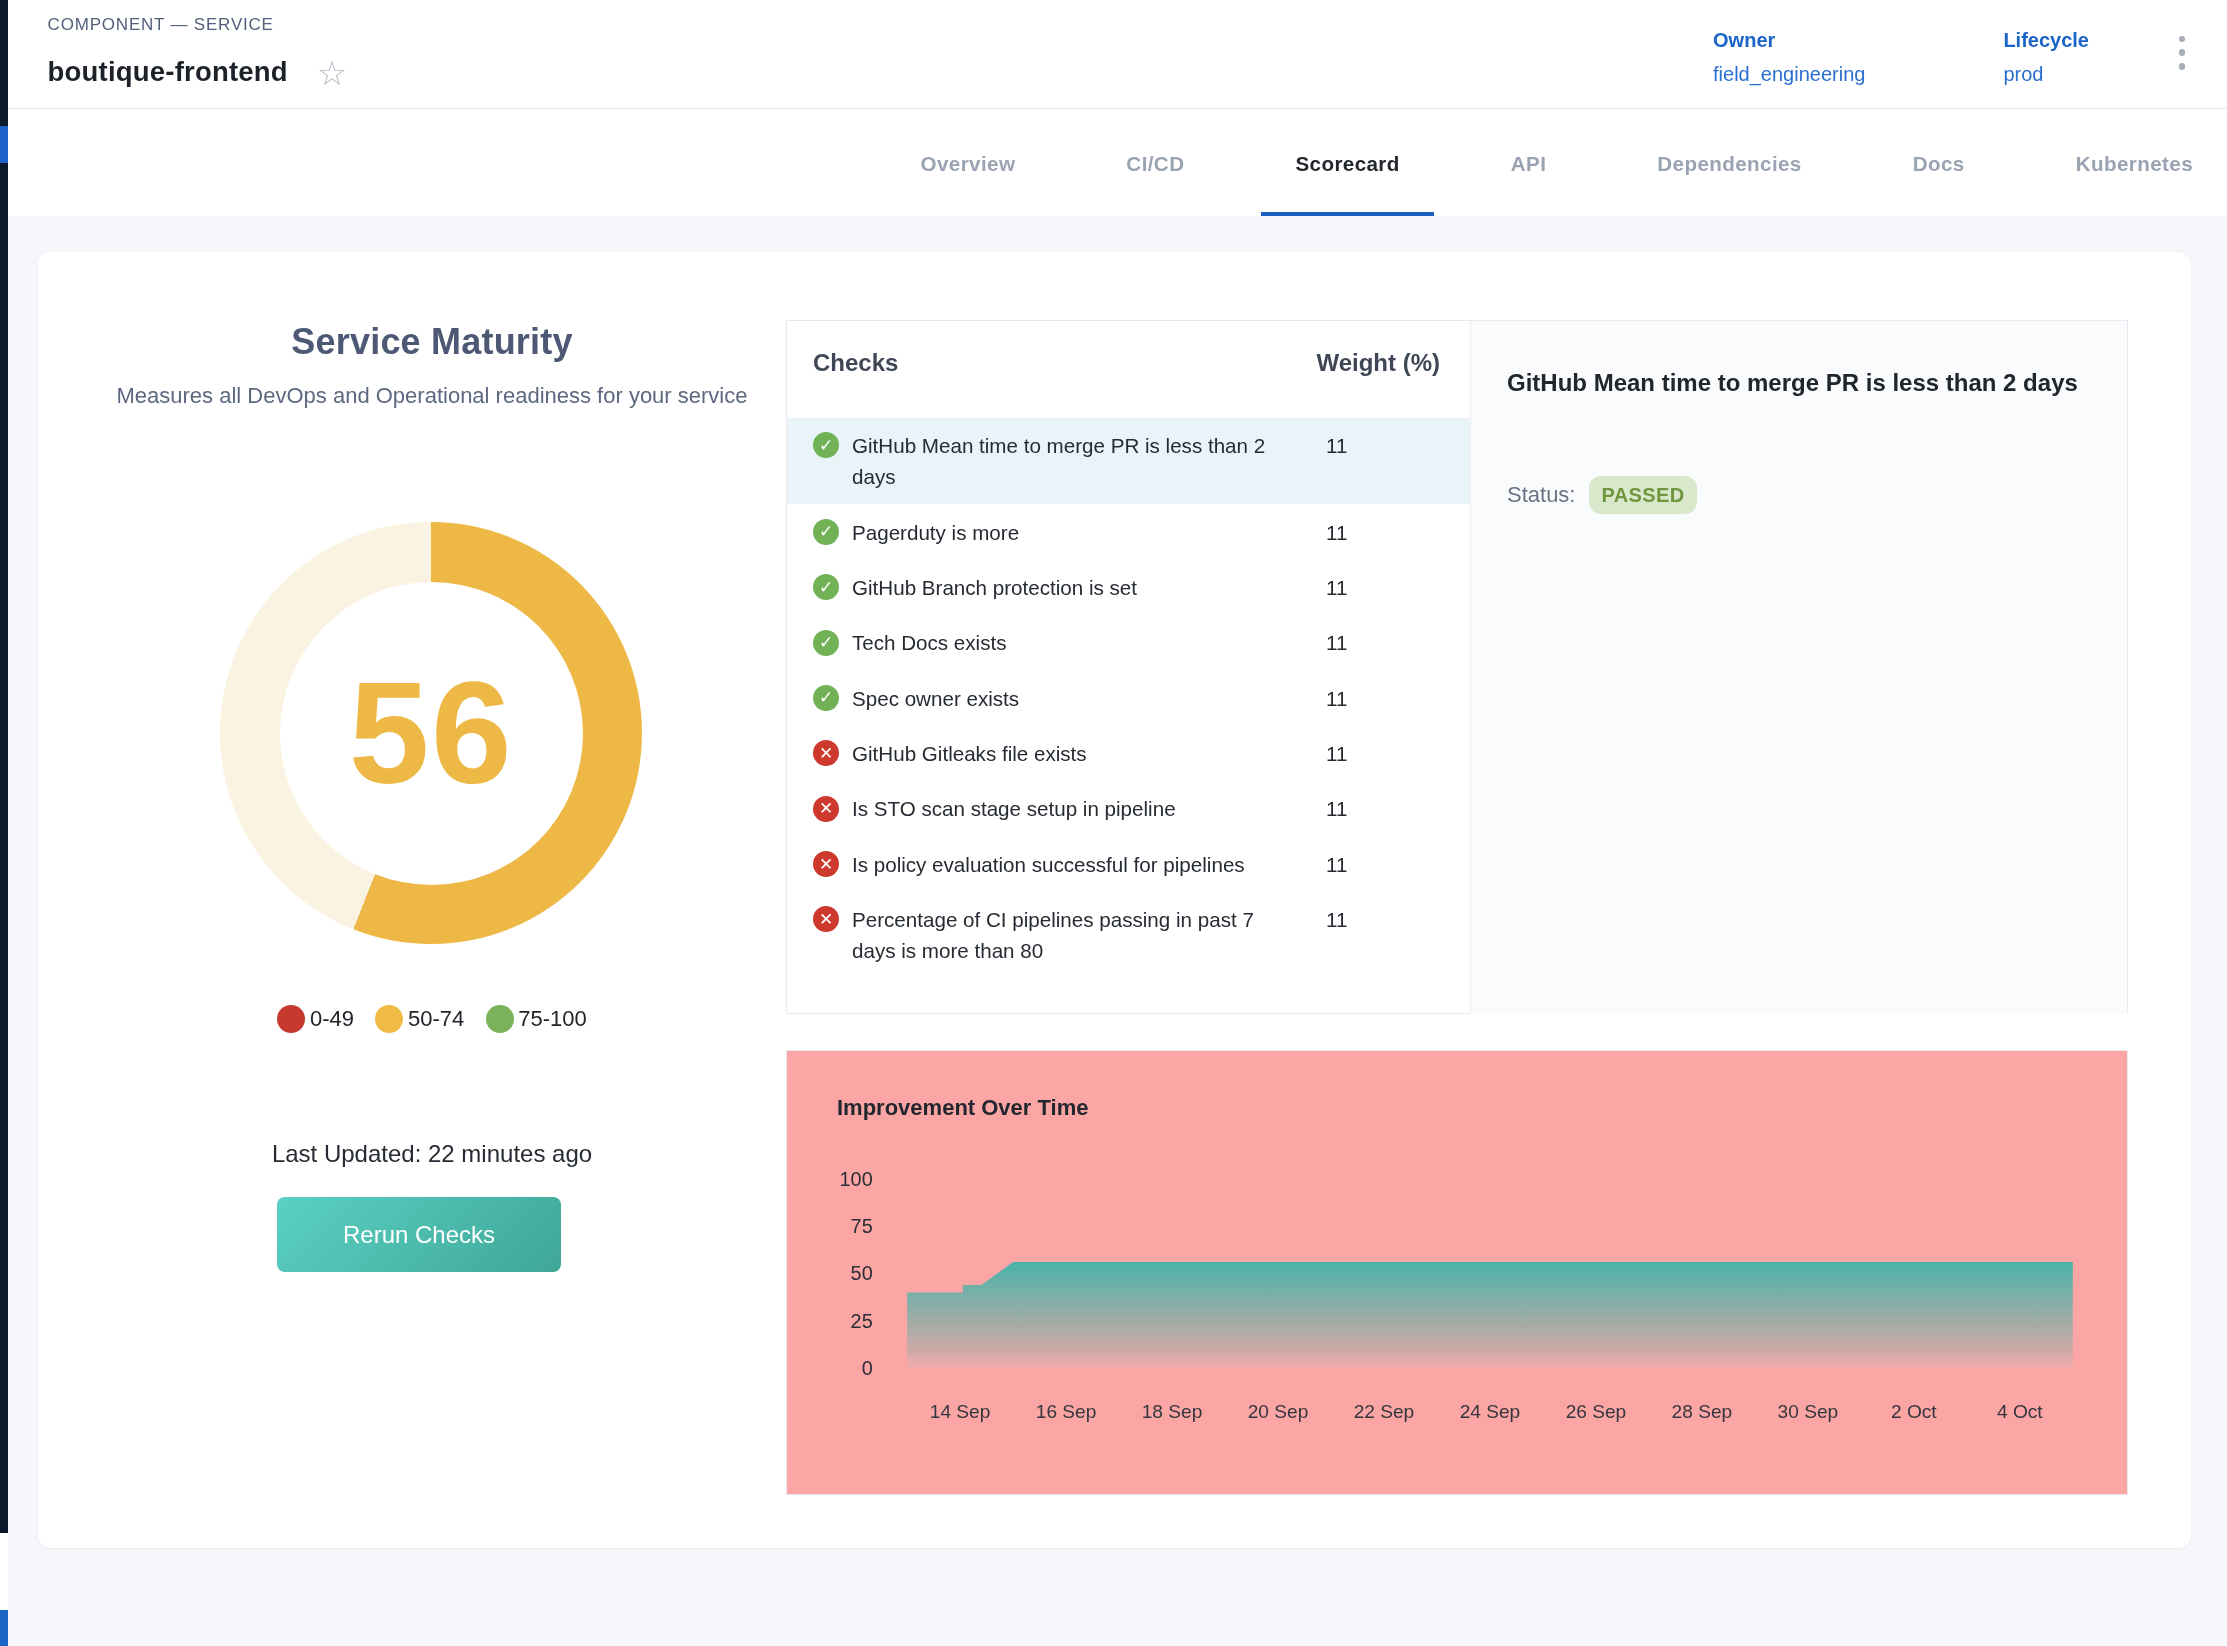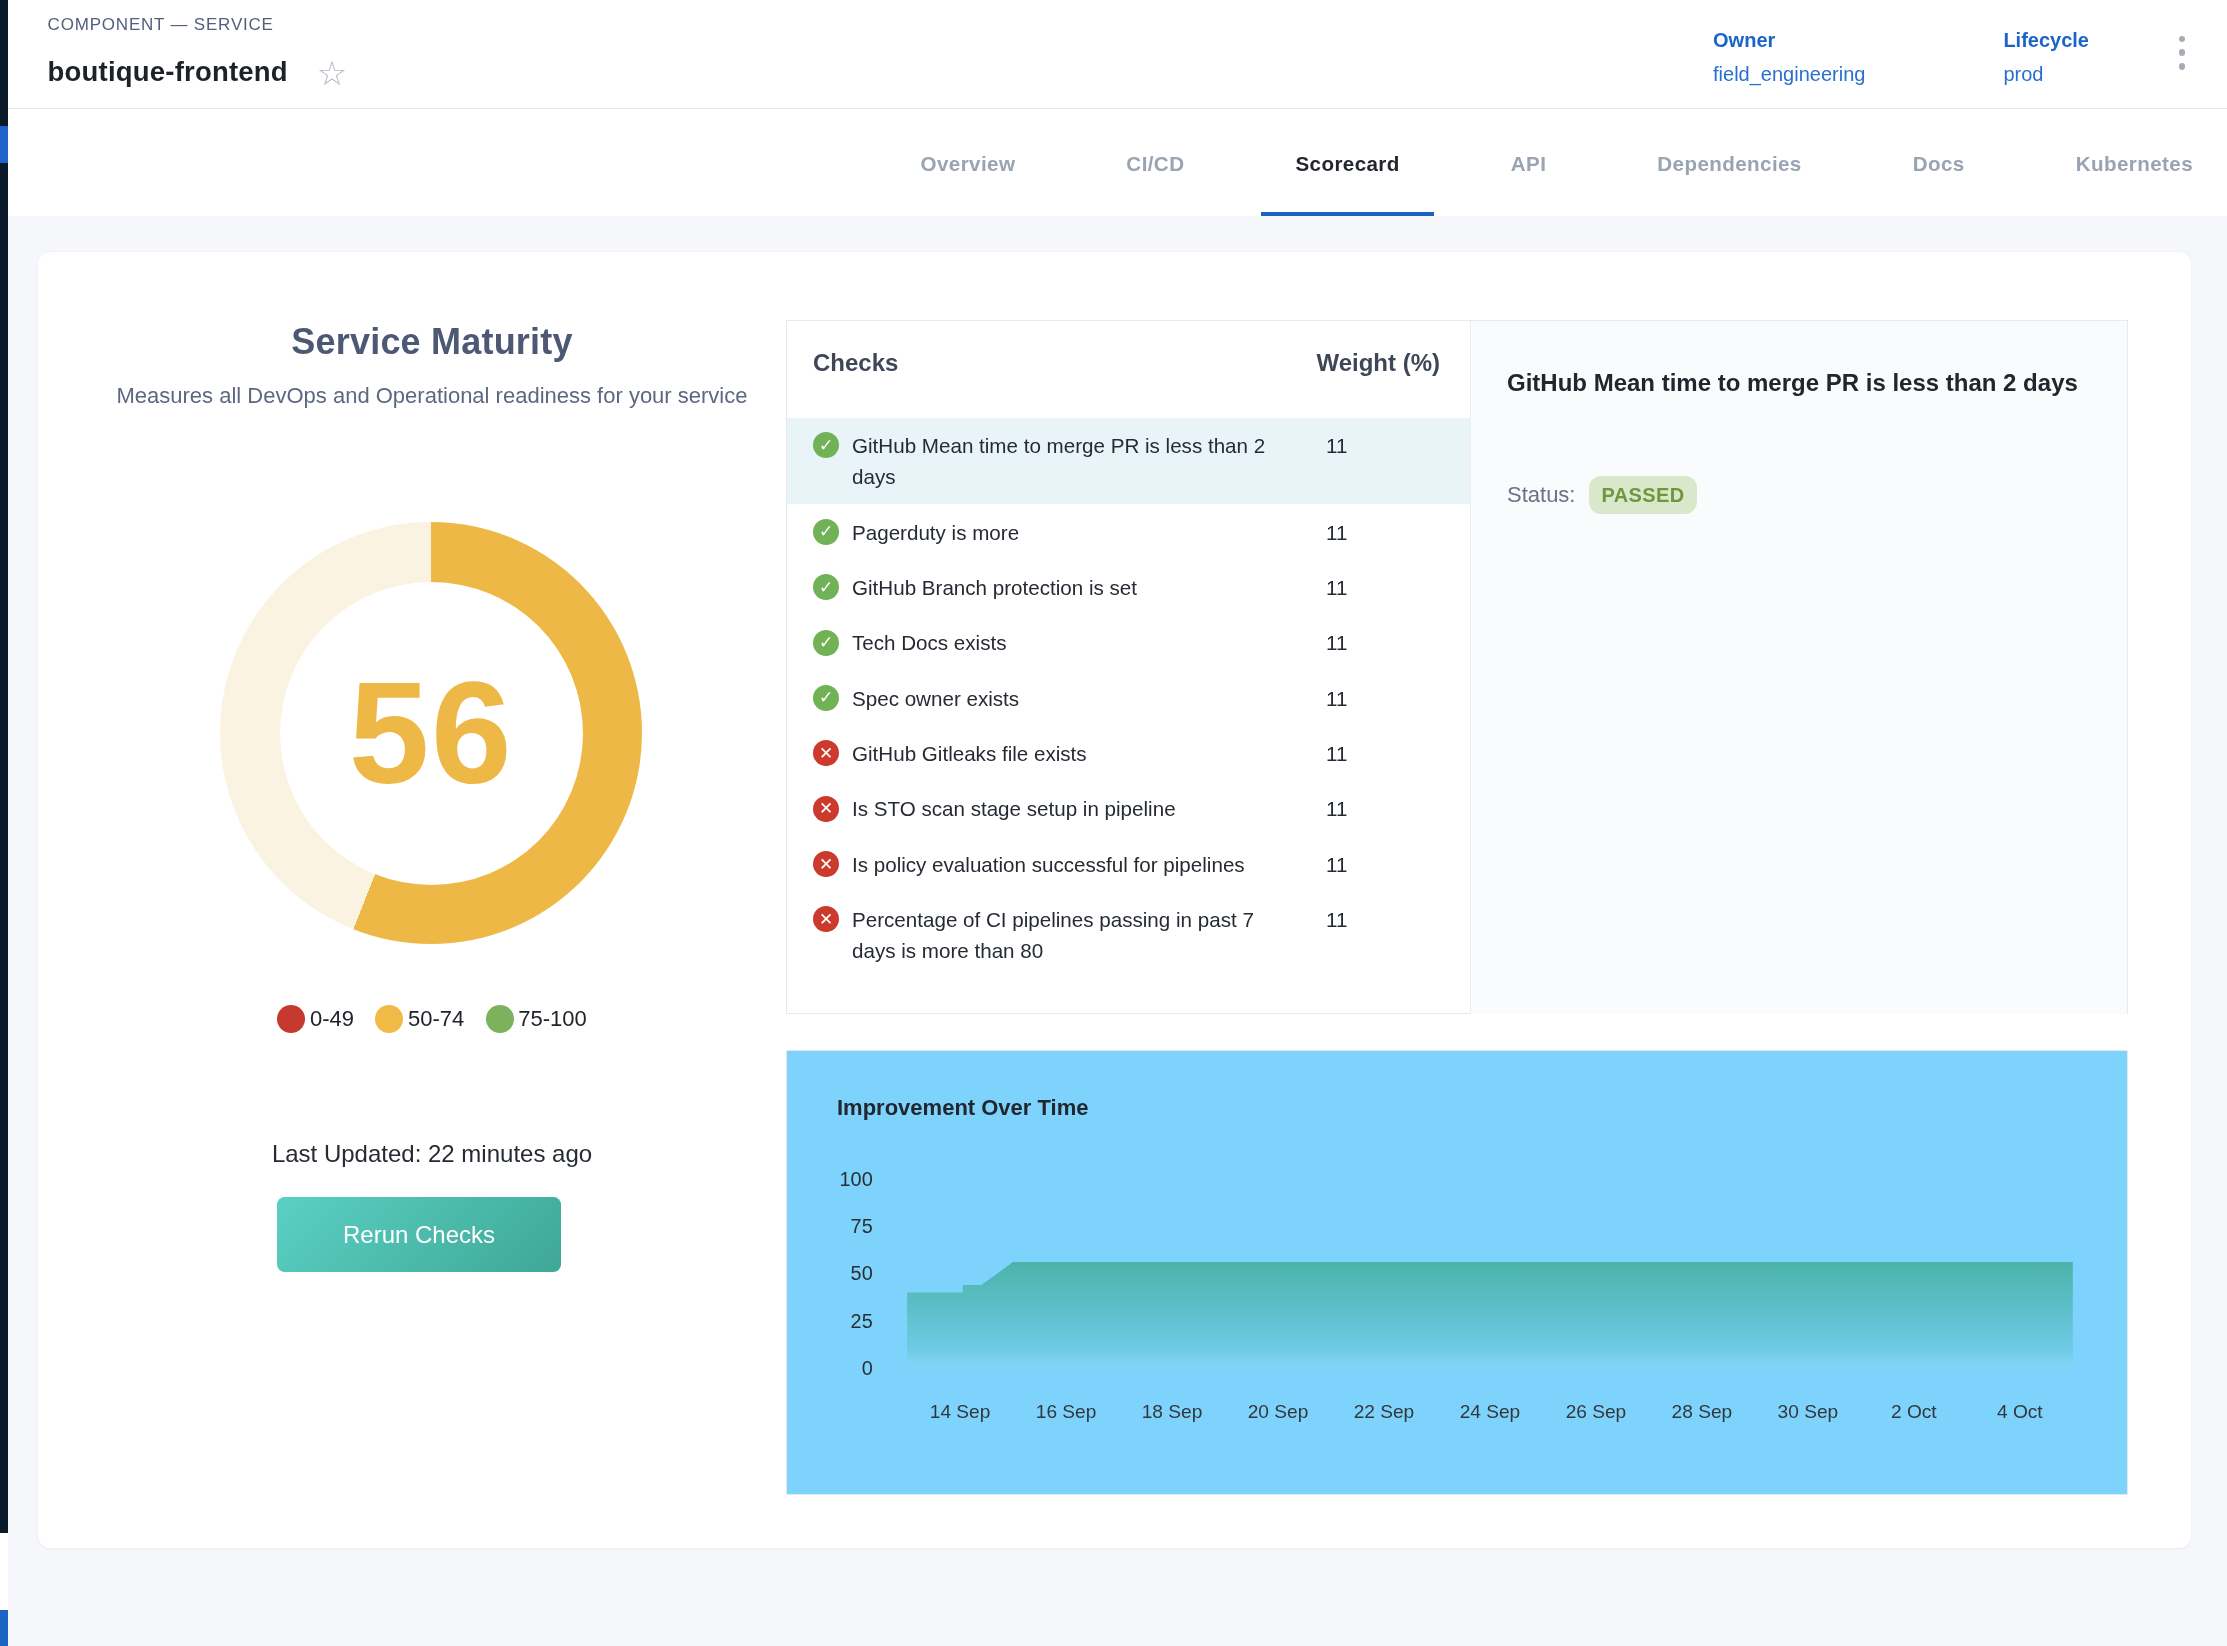--- a/index.html
+++ b/index.html
@@ -64,21 +64,21 @@
   .check-weight { position:absolute; left:539px; top:12.2px; font-size:20.6px; line-height:31px; color:#262b33; }
 
   
   .detail-panel { position:absolute; left:683px; top:0; width:657px; height:693px; background:#fafbfd; border-left:0.8px solid #eceef2; padding:43px 46px 0 36px; }
   .detail-title { font-size:24px; font-weight:700; color:#21262d; line-height:38px; }
   .detail-status-row { position:absolute; left:36px; top:155px; display:flex; align-items:center; gap:13.8px; }
   .status-label { font-size:22px; color:#6a7285; }
   .status-badge { font-size:20px; font-weight:600; letter-spacing:0.4px; padding:7.6px 12.2px; border-radius:12px; }
 
   
-  .chart-panel { position:absolute; left:786px; top:1050px; width:1342px; height:445px; background:#7dd3fc; border:0.8px solid #e7e9ee; }
+  .chart-panel { position:absolute; left:786px; top:1050px; width:1342px; height:445px; background:#fca5a5; border:0.8px solid #e7e9ee; }
   .chart-title { position:absolute; left:50px; top:44px; font-size:22px; font-weight:700; color:#22262e; }
   .chart-svg { position:absolute; left:0; top:0; }
   .ytick { font-size:26px; fill:#2a2e35; }
   .xtick { font-size:25px; fill:#33373d; }
 </style>
 </head>
 <body>
 
 <div class="nav-strip"></div>
 <div class="nav-indicator"></div>

